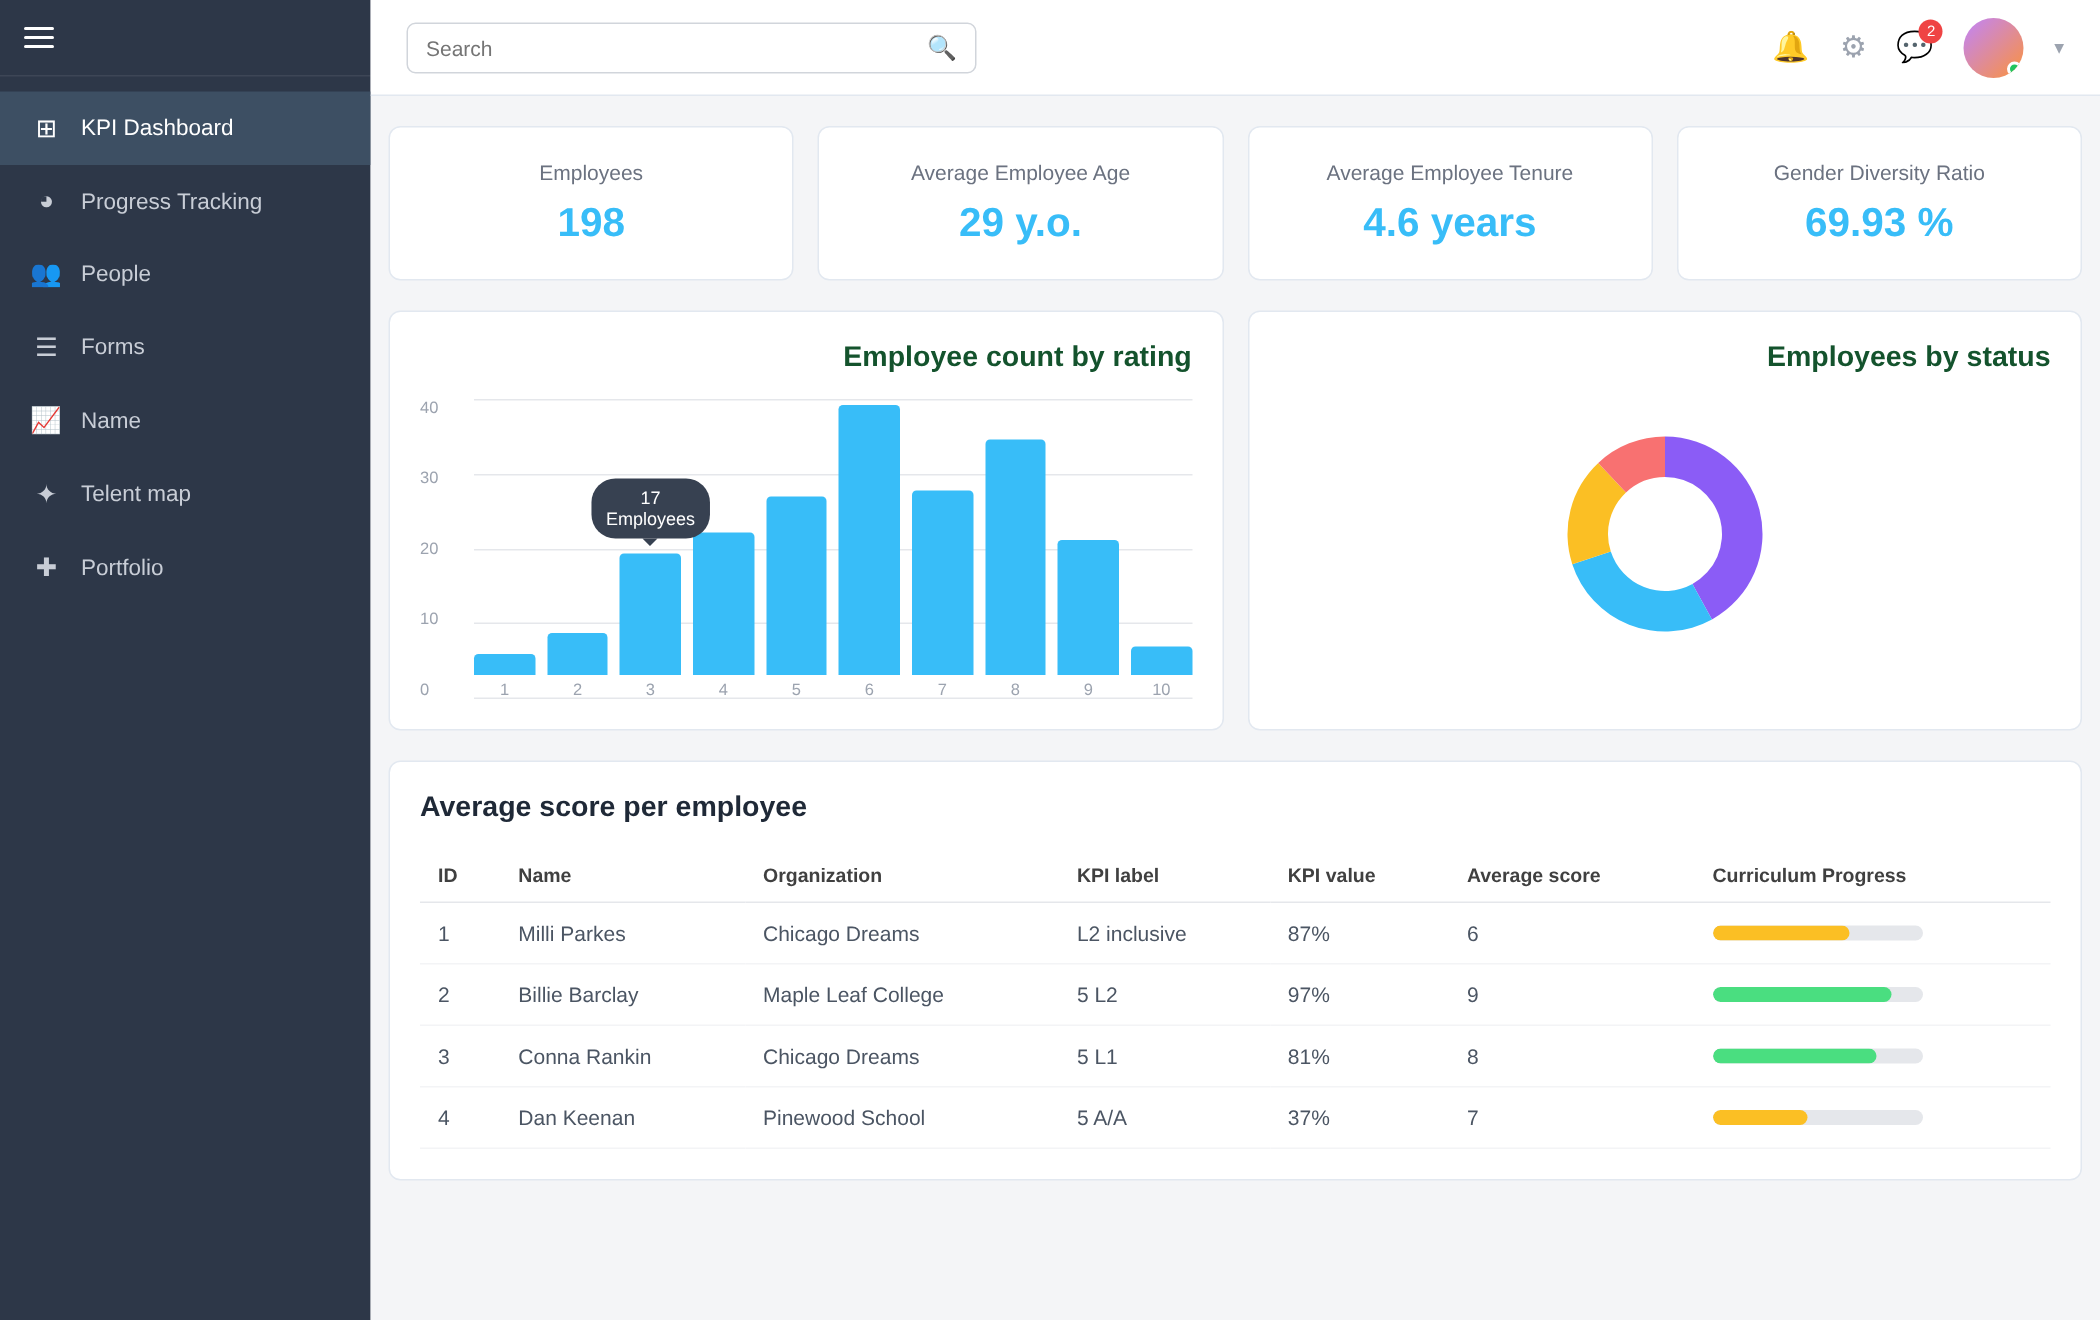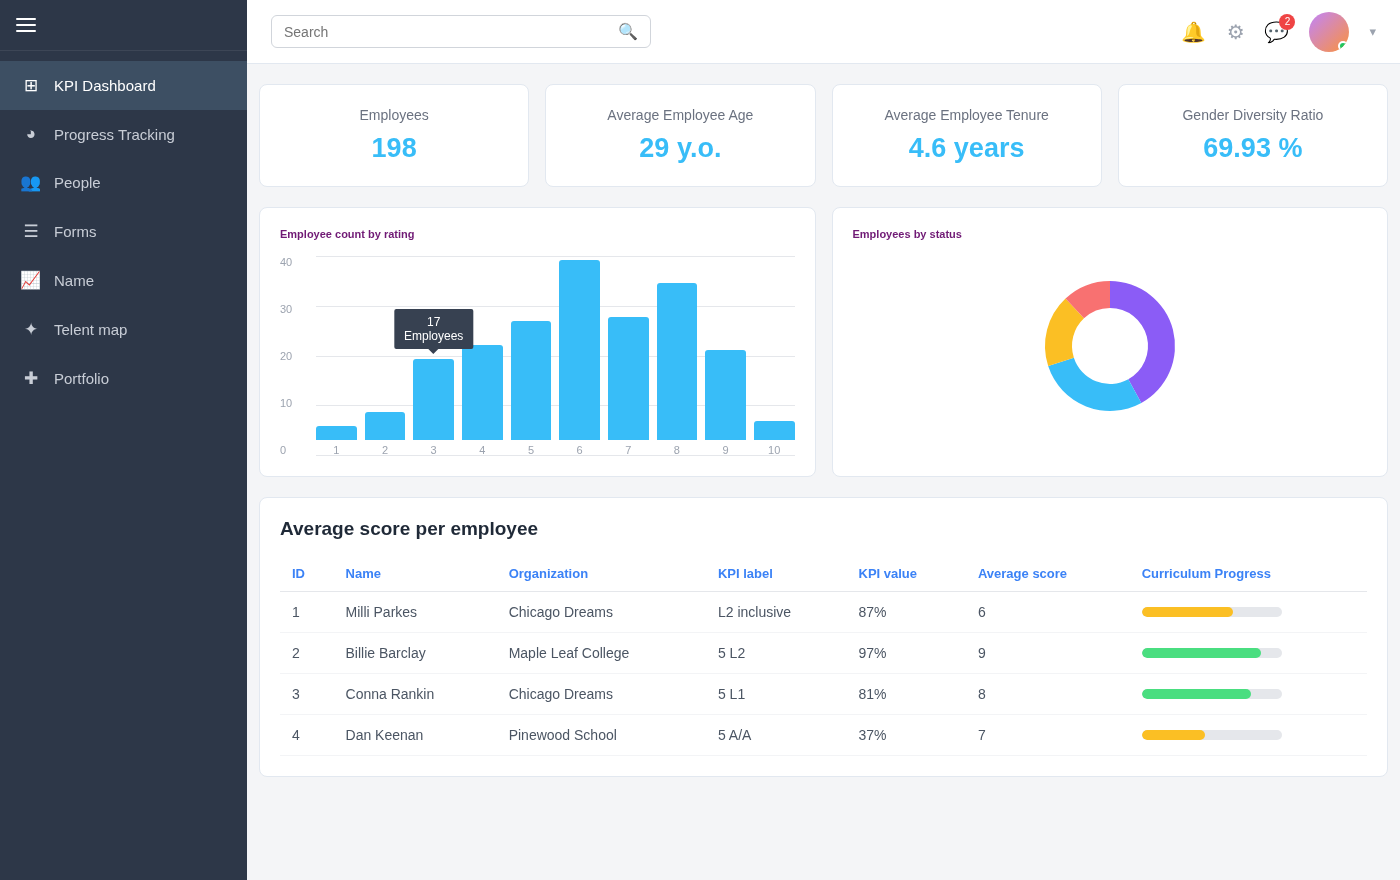--- a/index.html
+++ b/index.html
@@ -107,21 +107,21 @@
 
     
     .charts-row {
       display: grid; grid-template-columns: 1fr 1fr;
       gap: 16px; margin-bottom: 20px;
     }
     .chart-card {
       background: #fff; border-radius: 8px; border: 1px solid #e2e8f0;
       padding: 20px;
     }
-    .chart-title { font-size: 11px; font-weight: 600; color: #701a75; text-align: left; margin-bottom: 16px; }
+    .chart-title { font-size: 19px; font-weight: 600; color: #14532d; text-align: right; margin-bottom: 16px; }
 
     
     .bar-chart-wrap { position: relative; }
     .bar-chart-area {
       display: flex; align-items: flex-end; gap: 8px;
       height: 200px; padding-left: 36px; position: relative;
     }
     .bar-chart-yaxis {
       position: absolute; left: 0; top: 0; height: 100%;
       display: flex; flex-direction: column-reverse; justify-content: space-between;
@@ -134,21 +134,21 @@
     }
     .grid-line { border-top: 1px solid #e5e7eb; width: 100%; }
     .bar-group { display: flex; flex-direction: column; align-items: center; flex: 1; position: relative; }
     .bar {
       width: 100%; background: #38bdf8; border-radius: 3px 3px 0 0;
       transition: opacity 0.2s; cursor: pointer; position: relative;
     }
     .bar-label { font-size: 11px; color: #9ca3af; margin-top: 4px; }
     .tooltip {
       position: absolute; background: #374151; color: #fff;
-      font-size: 12px; padding: 6px 10px; border-radius: 2px;
+      font-size: 12px; padding: 6px 10px; border-radius: 16px;
       top: -50px; left: 50%; transform: translateX(-50%);
       white-space: nowrap; z-index: 10;
       display: flex; flex-direction: column; align-items: center;
     }
     .tooltip::after {
       content: ''; position: absolute; bottom: -5px; left: 50%; transform: translateX(-50%);
       border: 5px solid transparent; border-top-color: #374151; border-bottom: none; width: 0; height: 0;
     }
 
     
@@ -160,21 +160,21 @@
     .legend-dot { width: 12px; height: 12px; border-radius: 50%; }
 
     
     .table-card {
       background: #fff; border-radius: 8px; border: 1px solid #e2e8f0;
       padding: 20px;
     }
     .table-card-title { font-size: 19px; font-weight: 600; color: #1f2937; margin-bottom: 16px; }
     table { width: 100%; border-collapse: collapse; font-size: 14px; }
     thead th {
-      text-align: left; font-weight: 600; color: #3b82f6;
+      text-align: left; font-weight: 600; color: #404040;
       padding: 10px 12px; border-bottom: 1px solid #e5e7eb;
       font-size: 13px;
     }
     tbody tr { border-bottom: 1px solid #f3f4f6; }
     tbody td { padding: 12px 12px; color: #4b5563; }
     .progress-bar-wrap { width: 140px; height: 10px; background: #e5e7eb; border-radius: 5px; overflow: hidden; }
     .progress-bar-fill { height: 100%; border-radius: 5px; }
   </style>
 </head>
 <body>

